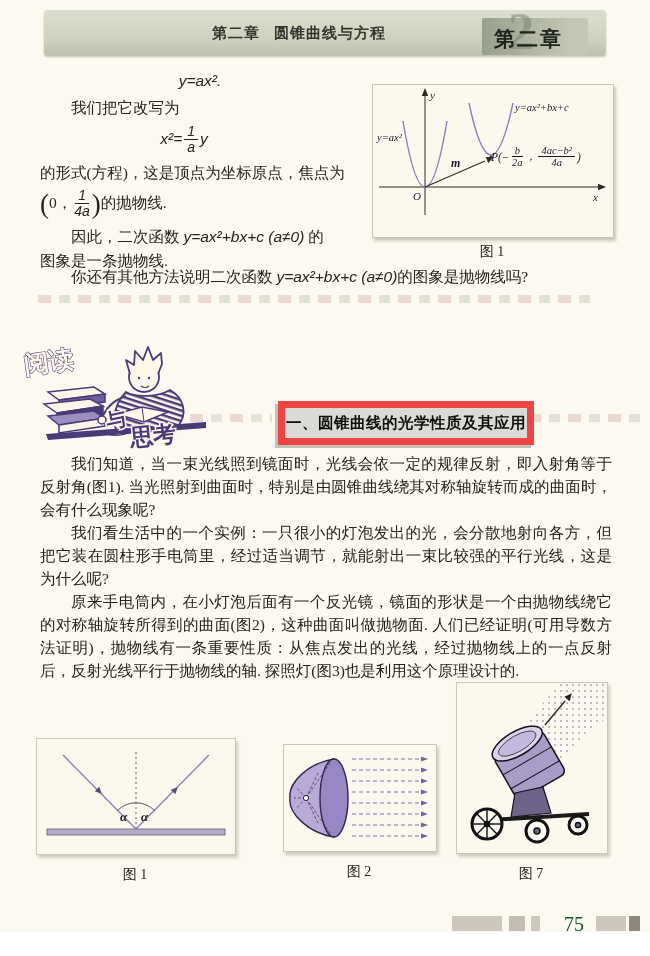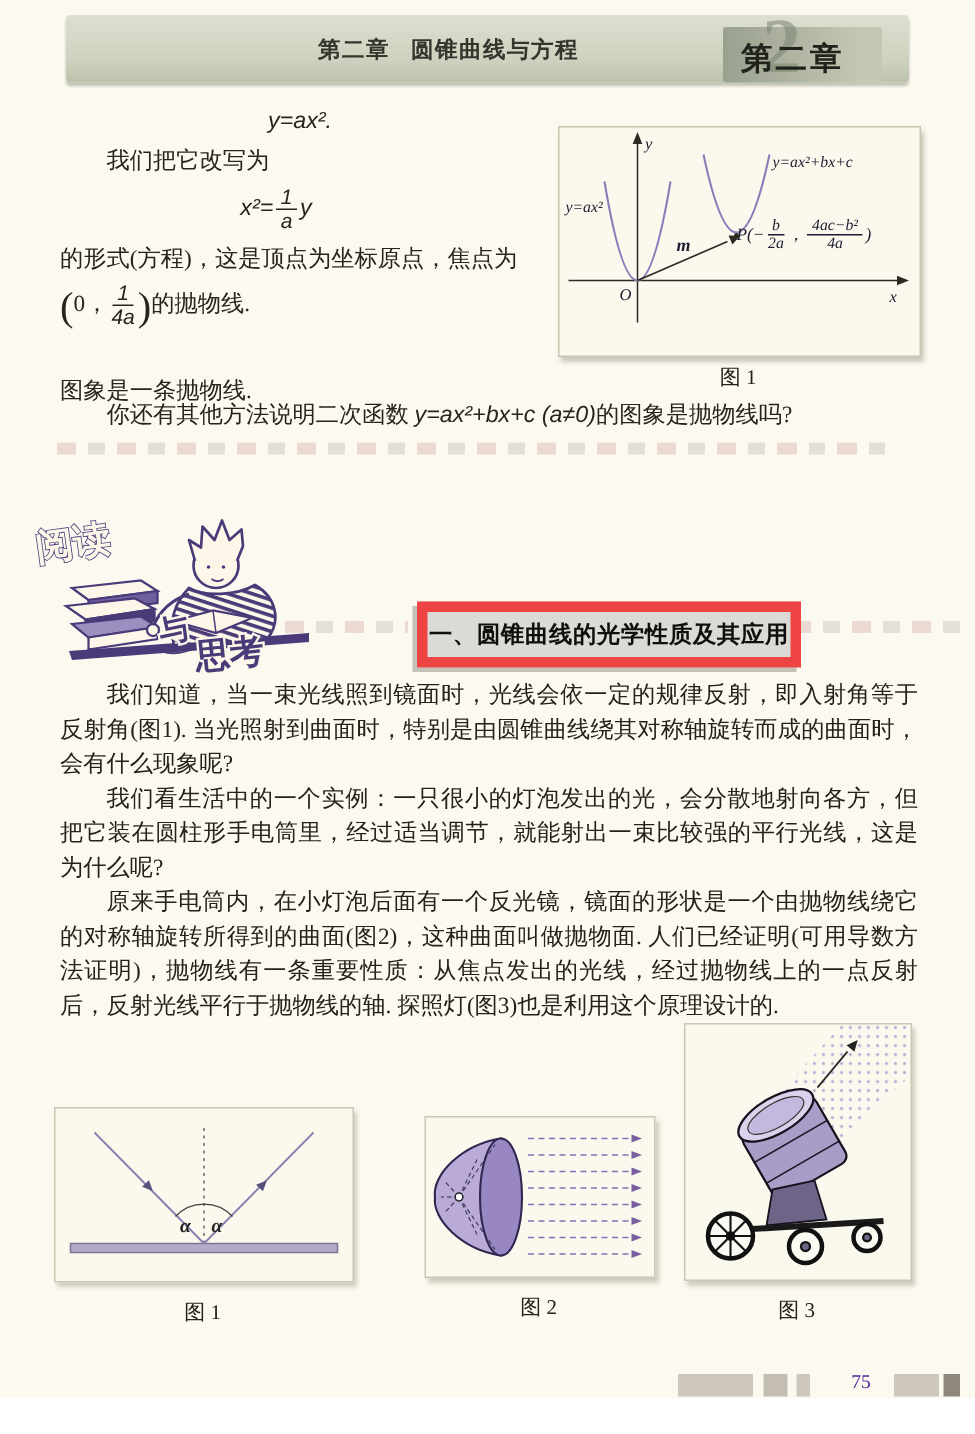--- a/index.html
+++ b/index.html
@@ -45,21 +45,21 @@
   
   .body-text{position:absolute;left:40px;top:452px;width:572px;}
   .body-text p{margin:0;text-indent:2em;font-size:15.5px;line-height:23px;text-align:justify;color:#23221c;}
   
   .bfig{position:absolute;}
   .bfig .inner{background:#fbf9ee;border:1px solid #cac7b4;box-shadow:2px 3px 3px rgba(90,85,60,.28);}
   .bcap{text-align:center;font-size:14px;color:#23211a;margin-top:11px;}
   
   .fblock{position:absolute;top:916px;height:15px;background:#cdc8bb;}
   .fpage{position:absolute;top:913px;left:556px;width:36px;text-align:center;
-        font-size:13px;color:#4c1d95;}
+        font-size:20px;color:#14532d;}
   svg text{font-family:"Liberation Serif","DejaVu Serif",serif;}
 </style>
 </head>
 <body>
 
 <div class="page">
 
   <div class="header-band">
     <div class="header-title">
       <span>第二章</span><span class="gap"></span><span>圆锥曲线与方程</span>
@@ -83,20 +83,23 @@
   <div class="iline" style="left:40px;top:162px;">的形式(方程)，这是顶点为坐标原点，焦点为</div>
   <div class="iline" style="left:40px;top:184px;height:38px;display:flex;align-items:center;">
     <span class="bigp">(</span>
     <span>0，</span>
     <span class="frac math">
       <span class="fnum">1</span>
       <span class="fden">4a</span>
     </span>
     <span class="bigp">)</span>
     <span>的抛物线.</span>
+  </div>
+  <div class="iline" style="left:40px;top:226px;width:330px;">
+    <span style="padding-left:2em">因此，二次函数 </span><span class="math">y=ax²+bx+c (a≠0)</span><span> 的</span>
   </div>
   <div class="iline" style="left:40px;top:250px;">图象是一条抛物线.</div>
   <div class="iline" style="left:40px;top:266px;width:575px;">
     <span style="padding-left:2em">你还有其他方法说明二次函数 </span><span class="math">y=ax²+bx+c (a≠0)</span><span>的图象是抛物线吗?</span>
   </div>
 
   <div class="figbox" style="left:372px;top:84px;width:240px;height:152px;">
     <svg width="238" height="150" viewBox="0 0 238 150">
 
       <line x1="52" y1="130" x2="52" y2="8" stroke="#2b2a24" stroke-width="1"></line>
@@ -269,21 +272,21 @@
               <line x1="40" y1="131" x2="20" y2="151"></line>
           </g>
           <circle cx="30" cy="141" r="3.2" fill="#111"></circle>
           <circle cx="80" cy="148" r="11" fill="#fbfaf2" stroke="#111" stroke-width="3"></circle>
           <circle cx="80" cy="148" r="3" fill="#6e6488" stroke="#111" stroke-width="1.5"></circle>
           <circle cx="121" cy="142" r="9" fill="#fbfaf2" stroke="#111" stroke-width="3"></circle>
           <circle cx="121" cy="142" r="2.6" fill="#6e6488" stroke="#111" stroke-width="1.5"></circle>
         </g>
       </svg>
     </div>
-    <div class="bcap">图 3</div>
+    <div class="bcap">图 7</div>
   </div>
 
   <div class="fblock" style="left:452px;width:50px;"></div>
   <div class="fblock" style="left:509px;width:16px;background:#c4beb2;"></div>
   <div class="fblock" style="left:531px;width:9px;"></div>
   <div class="fpage">75</div>
   <div class="fblock" style="left:596px;width:30px;"></div>
   <div class="fblock" style="left:629px;width:11px;background:#8e887a;"></div>
 
 </div>

